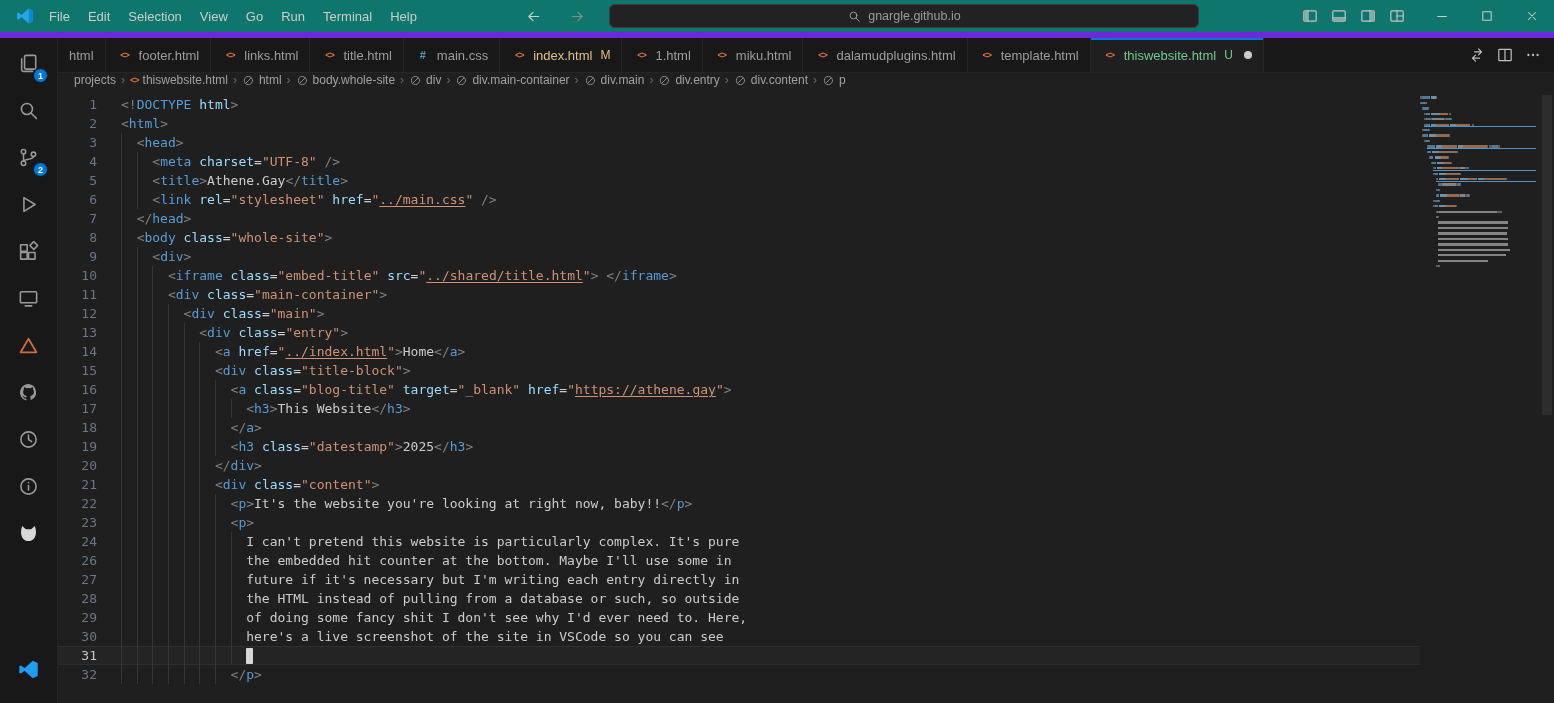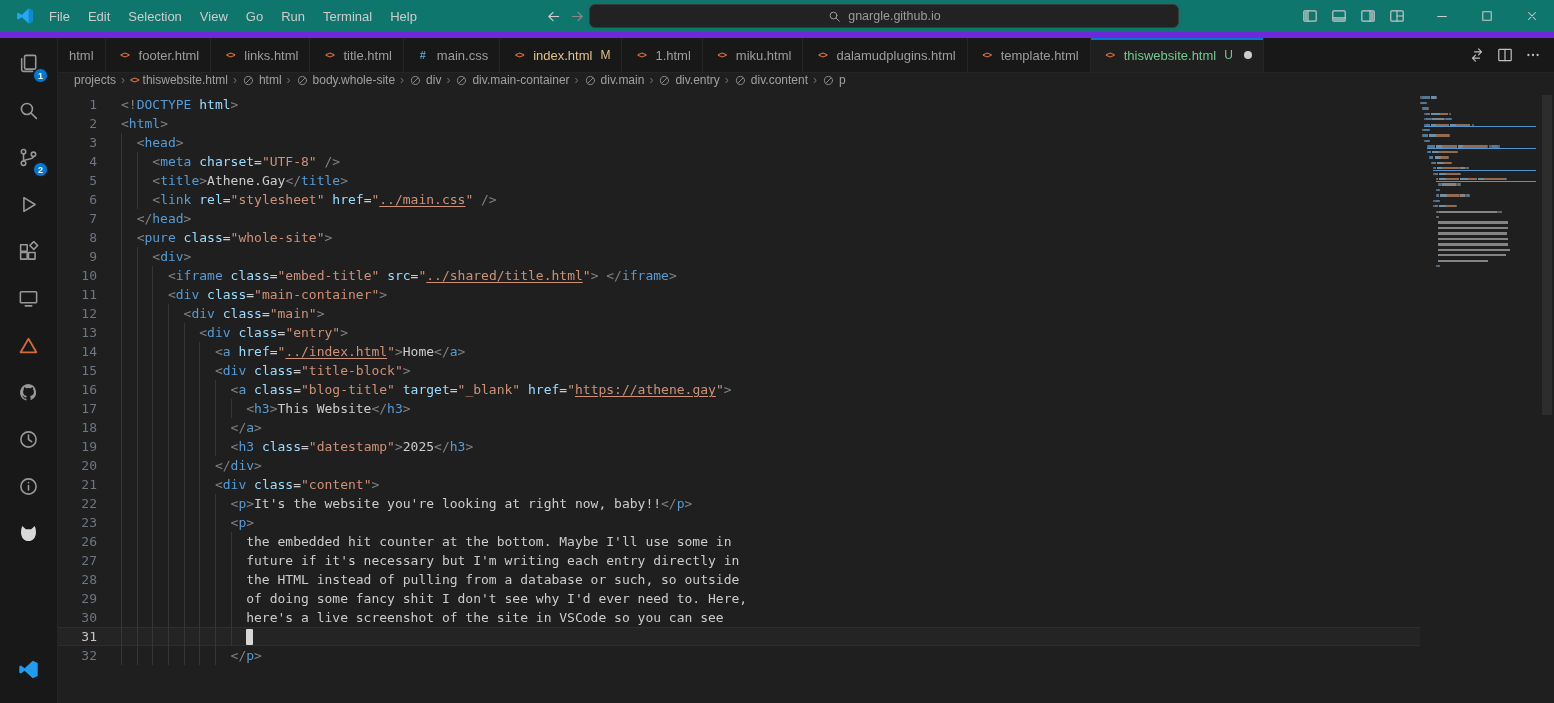--- a/index.html
+++ b/index.html
@@ -6,21 +6,21 @@
   body{background:#000;font-family:"Liberation Sans",sans-serif}
   .window{position:relative;width:1554px;height:703px;background:#181818;color:#ccc;overflow:hidden;display:flex;flex-direction:column}
 
   
   .titlebar{flex:0 0 38px;height:38px;display:flex;align-items:center;background:#0f766e;border-bottom:6px solid #6d28d9}
   .tb-left{display:flex;align-items:center;padding-left:10px}
   .logo{width:30px;display:inline-flex;justify-content:center}
   .logo svg{width:18px;height:18px}
   .menubar{display:flex;align-items:center}
   .menu-item{padding:0 9px;font-size:13px;color:#cccccc;line-height:37px;cursor:default}
-  .tb-center{flex:1;display:flex;align-items:flex-end;justify-content:center;gap:0;min-width:0}
+  .tb-center{flex:1;display:flex;align-items:flex-end;justify-content:center;gap:20px;min-width:0}
   .nav-btn{width:24px;height:24px;display:flex;align-items:center;justify-content:center;color:#cfcfcf}
   .nav-btn.dim{color:#8a8a8a}
   .nav-btn svg{width:15px;height:15px}
   .search-box{width:590px;height:24px;background:#222222;border:1px solid #3a3a3a;border-radius:6px;display:flex;align-items:center;justify-content:center;gap:7px;color:#9c9c9c;font-size:12.5px}
   .search-box .icon svg{width:13px;height:13px}
   .tb-right{display:flex;align-items:center}
   .layout-controls{display:flex;align-items:center;margin-right:8px}
   .tb-icon-btn{width:29px;height:38px;display:flex;align-items:center;justify-content:center;color:#c5c5c5}
   .tb-icon-btn svg{width:16px;height:16px}
   .window-controls{display:flex;align-items:stretch;height:38px}
@@ -498,36 +498,37 @@
         </div>
       <div class="editor">
         <div class="code-lines">
             <div class="row"><div class="gutter">1</div><div class="code"><span class="tk-p">&lt;!</span><span class="tk-t">DOCTYPE</span><span class="tk-x"> </span><span class="tk-a">html</span><span class="tk-p">&gt;</span></div></div>
             <div class="row"><div class="gutter">2</div><div class="code"><span class="tk-p">&lt;</span><span class="tk-t">html</span><span class="tk-p">&gt;</span></div></div>
             <div class="row"><div class="gutter">3</div><div class="code"><span class="indent" style="width: 15.654px;"></span><span class="tk-p">&lt;</span><span class="tk-t">head</span><span class="tk-p">&gt;</span></div></div>
             <div class="row"><div class="gutter">4</div><div class="code"><span class="indent" style="width: 31.308px;"></span><span class="tk-p">&lt;</span><span class="tk-t">meta</span><span class="tk-x"> </span><span class="tk-a">charset</span><span class="tk-x">=</span><span class="tk-s">"UTF-8"</span><span class="tk-x"> </span><span class="tk-p">/&gt;</span></div></div>
             <div class="row"><div class="gutter">5</div><div class="code"><span class="indent" style="width: 31.308px;"></span><span class="tk-p">&lt;</span><span class="tk-t">title</span><span class="tk-p">&gt;</span><span class="tk-x">Athene.Gay</span><span class="tk-p">&lt;/</span><span class="tk-t">title</span><span class="tk-p">&gt;</span></div></div>
             <div class="row"><div class="gutter">6</div><div class="code"><span class="indent" style="width: 31.308px;"></span><span class="tk-p">&lt;</span><span class="tk-t">link</span><span class="tk-x"> </span><span class="tk-a">rel</span><span class="tk-x">=</span><span class="tk-s">"stylesheet"</span><span class="tk-x"> </span><span class="tk-a">href</span><span class="tk-x">=</span><span class="tk-s">"</span><span class="tk-l">../main.css</span><span class="tk-s">"</span><span class="tk-x"> </span><span class="tk-p">/&gt;</span></div></div>
             <div class="row"><div class="gutter">7</div><div class="code"><span class="indent" style="width: 15.654px;"></span><span class="tk-p">&lt;/</span><span class="tk-t">head</span><span class="tk-p">&gt;</span></div></div>
-            <div class="row"><div class="gutter">8</div><div class="code"><span class="indent" style="width: 15.654px;"></span><span class="tk-p">&lt;</span><span class="tk-t">pure</span><span class="tk-x"> </span><span class="tk-a">class</span><span class="tk-x">=</span><span class="tk-s">"whole-site"</span><span class="tk-p">&gt;</span></div></div>
+            <div class="row"><div class="gutter">8</div><div class="code"><span class="indent" style="width: 15.654px;"></span><span class="tk-p">&lt;</span><span class="tk-t">body</span><span class="tk-x"> </span><span class="tk-a">class</span><span class="tk-x">=</span><span class="tk-s">"whole-site"</span><span class="tk-p">&gt;</span></div></div>
             <div class="row"><div class="gutter">9</div><div class="code"><span class="indent" style="width: 31.308px;"></span><span class="tk-p">&lt;</span><span class="tk-t">div</span><span class="tk-p">&gt;</span></div></div>
             <div class="row"><div class="gutter">10</div><div class="code"><span class="indent" style="width: 46.962px;"></span><span class="tk-p">&lt;</span><span class="tk-t">iframe</span><span class="tk-x"> </span><span class="tk-a">class</span><span class="tk-x">=</span><span class="tk-s">"embed-title"</span><span class="tk-x"> </span><span class="tk-a">src</span><span class="tk-x">=</span><span class="tk-s">"</span><span class="tk-l">../shared/title.html</span><span class="tk-s">"</span><span class="tk-p">&gt;</span><span class="tk-x"> </span><span class="tk-p">&lt;/</span><span class="tk-t">iframe</span><span class="tk-p">&gt;</span></div></div>
             <div class="row"><div class="gutter">11</div><div class="code"><span class="indent" style="width: 46.962px;"></span><span class="tk-p">&lt;</span><span class="tk-t">div</span><span class="tk-x"> </span><span class="tk-a">class</span><span class="tk-x">=</span><span class="tk-s">"main-container"</span><span class="tk-p">&gt;</span></div></div>
             <div class="row"><div class="gutter">12</div><div class="code"><span class="indent" style="width: 62.616px;"></span><span class="tk-p">&lt;</span><span class="tk-t">div</span><span class="tk-x"> </span><span class="tk-a">class</span><span class="tk-x">=</span><span class="tk-s">"main"</span><span class="tk-p">&gt;</span></div></div>
             <div class="row"><div class="gutter">13</div><div class="code"><span class="indent" style="width: 78.27px;"></span><span class="tk-p">&lt;</span><span class="tk-t">div</span><span class="tk-x"> </span><span class="tk-a">class</span><span class="tk-x">=</span><span class="tk-s">"entry"</span><span class="tk-p">&gt;</span></div></div>
             <div class="row"><div class="gutter">14</div><div class="code"><span class="indent" style="width: 93.924px;"></span><span class="tk-p">&lt;</span><span class="tk-t">a</span><span class="tk-x"> </span><span class="tk-a">href</span><span class="tk-x">=</span><span class="tk-s">"</span><span class="tk-l">../index.html</span><span class="tk-s">"</span><span class="tk-p">&gt;</span><span class="tk-x">Home</span><span class="tk-p">&lt;/</span><span class="tk-t">a</span><span class="tk-p">&gt;</span></div></div>
             <div class="row"><div class="gutter">15</div><div class="code"><span class="indent" style="width: 93.924px;"></span><span class="tk-p">&lt;</span><span class="tk-t">div</span><span class="tk-x"> </span><span class="tk-a">class</span><span class="tk-x">=</span><span class="tk-s">"title-block"</span><span class="tk-p">&gt;</span></div></div>
             <div class="row"><div class="gutter">16</div><div class="code"><span class="indent" style="width: 109.578px;"></span><span class="tk-p">&lt;</span><span class="tk-t">a</span><span class="tk-x"> </span><span class="tk-a">class</span><span class="tk-x">=</span><span class="tk-s">"blog-title"</span><span class="tk-x"> </span><span class="tk-a">target</span><span class="tk-x">=</span><span class="tk-s">"_blank"</span><span class="tk-x"> </span><span class="tk-a">href</span><span class="tk-x">=</span><span class="tk-s">"</span><span class="tk-l">https://athene.gay</span><span class="tk-s">"</span><span class="tk-p">&gt;</span></div></div>
             <div class="row"><div class="gutter">17</div><div class="code"><span class="indent" style="width: 125.232px;"></span><span class="tk-p">&lt;</span><span class="tk-t">h3</span><span class="tk-p">&gt;</span><span class="tk-x">This Website</span><span class="tk-p">&lt;/</span><span class="tk-t">h3</span><span class="tk-p">&gt;</span></div></div>
             <div class="row"><div class="gutter">18</div><div class="code"><span class="indent" style="width: 109.578px;"></span><span class="tk-p">&lt;/</span><span class="tk-t">a</span><span class="tk-p">&gt;</span></div></div>
             <div class="row"><div class="gutter">19</div><div class="code"><span class="indent" style="width: 109.578px;"></span><span class="tk-p">&lt;</span><span class="tk-t">h3</span><span class="tk-x"> </span><span class="tk-a">class</span><span class="tk-x">=</span><span class="tk-s">"datestamp"</span><span class="tk-p">&gt;</span><span class="tk-x">2025</span><span class="tk-p">&lt;/</span><span class="tk-t">h3</span><span class="tk-p">&gt;</span></div></div>
             <div class="row"><div class="gutter">20</div><div class="code"><span class="indent" style="width: 93.924px;"></span><span class="tk-p">&lt;/</span><span class="tk-t">div</span><span class="tk-p">&gt;</span></div></div>
             <div class="row"><div class="gutter">21</div><div class="code"><span class="indent" style="width: 93.924px;"></span><span class="tk-p">&lt;</span><span class="tk-t">div</span><span class="tk-x"> </span><span class="tk-a">class</span><span class="tk-x">=</span><span class="tk-s">"content"</span><span class="tk-p">&gt;</span></div></div>
             <div class="row"><div class="gutter">22</div><div class="code"><span class="indent" style="width: 109.578px;"></span><span class="tk-p">&lt;</span><span class="tk-t">p</span><span class="tk-p">&gt;</span><span class="tk-x">It's the website you're looking at right now, baby!!</span><span class="tk-p">&lt;/</span><span class="tk-t">p</span><span class="tk-p">&gt;</span></div></div>
             <div class="row"><div class="gutter">23</div><div class="code"><span class="indent" style="width: 109.578px;"></span><span class="tk-p">&lt;</span><span class="tk-t">p</span><span class="tk-p">&gt;</span></div></div>
+            <div class="row"><div class="gutter">24</div><div class="code"><span class="indent" style="width: 125.232px;"></span><span class="tk-x">I can't pretend this website is particularly complex. It's pure</span></div></div>
             <div class="row"><div class="gutter">26</div><div class="code"><span class="indent" style="width: 125.232px;"></span><span class="tk-x">the embedded hit counter at the bottom. Maybe I'll use some in</span></div></div>
             <div class="row"><div class="gutter">27</div><div class="code"><span class="indent" style="width: 125.232px;"></span><span class="tk-x">future if it's necessary but I'm writing each entry directly in</span></div></div>
             <div class="row"><div class="gutter">28</div><div class="code"><span class="indent" style="width: 125.232px;"></span><span class="tk-x">the HTML instead of pulling from a database or such, so outside</span></div></div>
             <div class="row"><div class="gutter">29</div><div class="code"><span class="indent" style="width: 125.232px;"></span><span class="tk-x">of doing some fancy shit I don't see why I'd ever need to. Here,</span></div></div>
             <div class="row"><div class="gutter">30</div><div class="code"><span class="indent" style="width: 125.232px;"></span><span class="tk-x">here's a live screenshot of the site in VSCode so you can see</span></div></div>
             <div class="row current"><div class="gutter">31</div><div class="code"><span class="indent" style="width: 125.232px;"></span><span class="caret"></span></div></div>
             <div class="row"><div class="gutter">32</div><div class="code"><span class="indent" style="width: 109.578px;"></span><span class="tk-p">&lt;/</span><span class="tk-t">p</span><span class="tk-p">&gt;</span></div></div>
           </div>
         <div class="minimap">
             <div class="mm-line">

